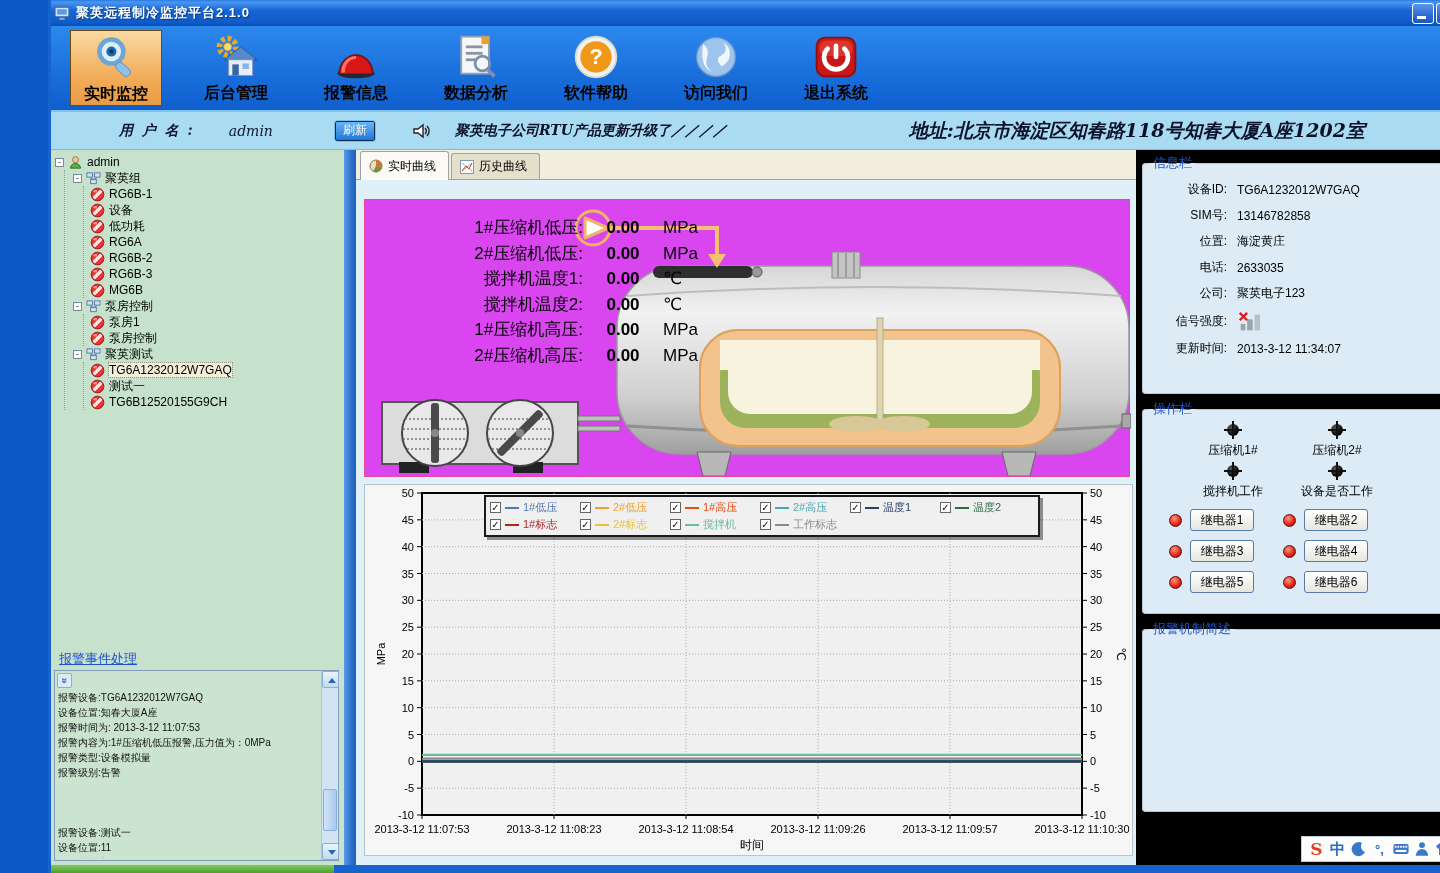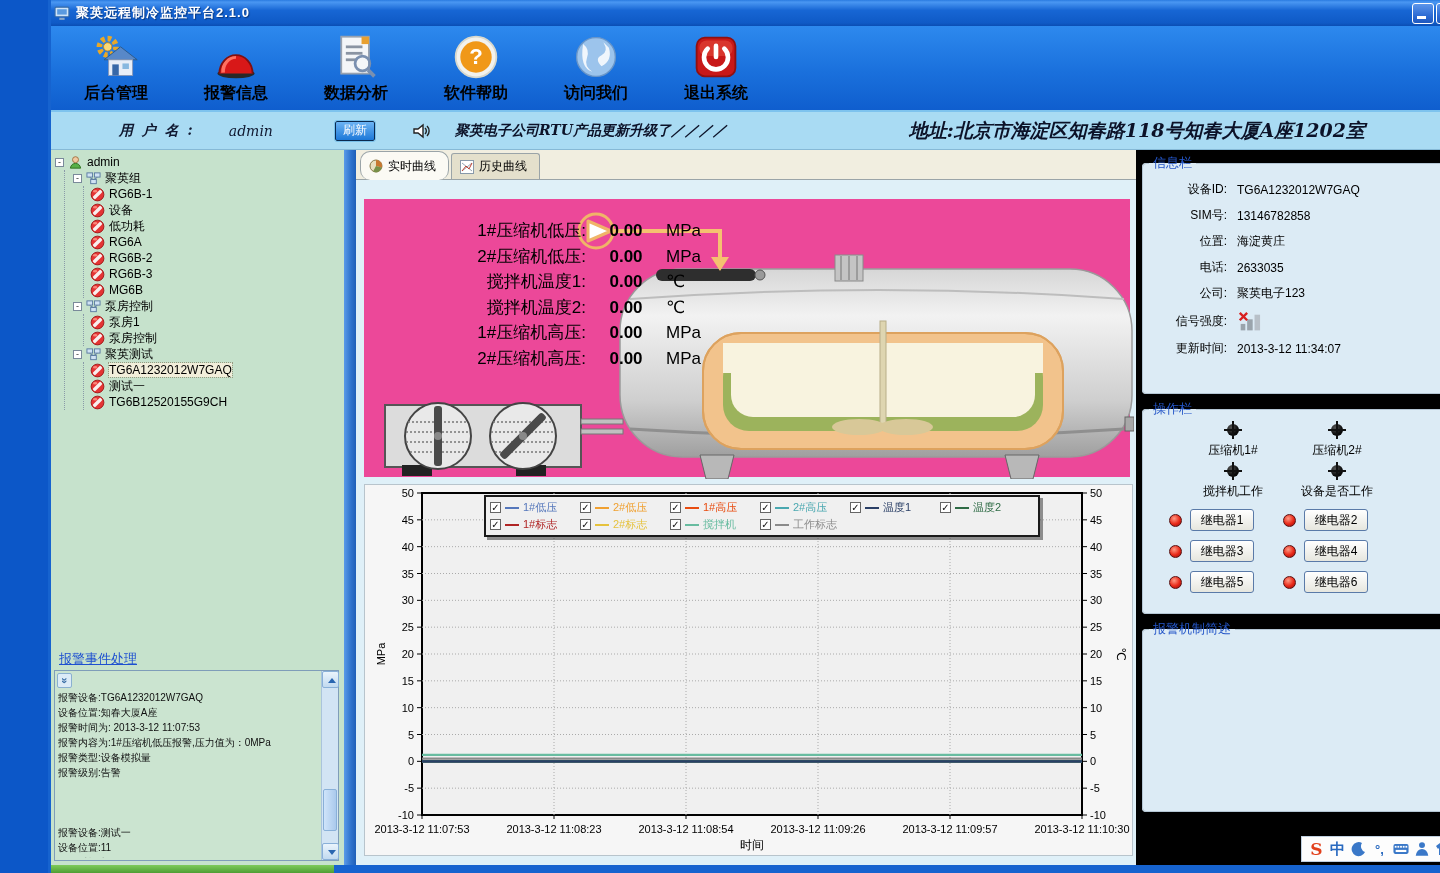--- a/index.html
+++ b/index.html
@@ -90,26 +90,26 @@
 .divider { position:absolute; left:293px; top:0; bottom:0; width:12px;
   background:linear-gradient(90deg,#5a9ae8,#2e72cc 60%,#1f5fb8); }
 
 
 .center-panel { position:absolute; left:305px; top:0; width:780px; bottom:0; background:#dff0f8; }
 .tabbar { position:absolute; top:0; left:0; right:0; height:30px; background:#f1eee0;
   border-bottom:1px solid #9aa4a8; display:flex; align-items:flex-end; padding-left:4px; }
 .tab { height:26px; display:flex; align-items:center; gap:5px; padding:0 12px 0 8px; font-size:12px;
   border:1px solid #9aa4a8; border-bottom:none; border-radius:3px 3px 0 0; background:#e4e0cc;
   margin-right:2px; cursor:pointer; }
-.tab.active { background:#fbfaf4; height:29px; margin-bottom:-1px;border-radius:10px; }
+.tab.active { background:#fbfaf4; height:29px; margin-bottom:-1px; }
 .tab .tab-icon { width:14px; height:14px; }
 .center-body { position:absolute; top:31px; left:0; right:0; bottom:0; background:#dff0f8; }
 
-.display-box { position:absolute; left:8px; top:18px; width:766px; height:278px; background:#ec4899;
-  border:4px solid #ec4899; }
+.display-box { position:absolute; left:8px; top:18px; width:766px; height:278px; background:#d946ef;
+  border:1px solid #ec4899; }
 .readings { position:absolute; left:10px; top:16px; z-index:2; }
 .reading-row { display:flex; align-items:baseline; height:25.5px; font-size:17px; }
 .reading-label { width:208px; text-align:right; }
 .reading-value { width:80px; text-align:center; font-weight:bold; }
 .reading-unit { width:56px; }
 .tank-svg { position:absolute; left:0; top:0; width:766px; height:276px; }
 
 .chart-box { position:absolute; left:8px; top:303px; width:769px; height:372px; background:#f6f6f6;
   border:1px solid #b8c4cc; }
 .chart-svg-wrap { position:absolute; left:2px; top:0; }
@@ -180,20 +180,29 @@
       <div class="win-btn">
           <span class="g-res"></span>
         </div>
       <div class="win-btn close">
           <span class="g-x">×</span>
         </div>
     </div>
   </div>
 
   <div class="toolbar" id="toolbar">
+      <div class="tool-item active">
+        <span class="tool-icon"><svg viewBox="0 0 52 52">
+            <circle cx="21" cy="19" r="13" fill="#ddeefc" stroke="#6aa6d8" stroke-width="5"></circle>
+            <circle cx="21" cy="19" r="5.5" fill="#1c6fb4"></circle>
+            <circle cx="21" cy="19" r="2.5" fill="#0a3a60"></circle>
+            <rect x="30" y="29" width="18" height="9" rx="4" transform="rotate(42 30 29)" fill="#8fc0e8" stroke="#5a90c0"></rect>
+          </svg></span>
+        <span class="tool-label">实时监控</span>
+      </div>
       <div class="tool-item">
         <span class="tool-icon"><svg viewBox="0 0 52 52">
             <circle cx="17" cy="15" r="9" fill="none" stroke="#e8a828" stroke-width="6" stroke-dasharray="4 3"></circle>
             <circle cx="17" cy="15" r="4.5" fill="#f8d878" stroke="#c88818"></circle>
             <path d="M13 29 L31 15 L49 29 Z" fill="#5888c8" stroke="#2a5888"></path>
             <rect x="18" y="29" width="26" height="17" fill="#e8eef8" stroke="#8898b8"></rect>
             <rect x="22" y="34" width="7" height="12" fill="#3868a8"></rect>
             <rect x="33" y="33" width="7" height="6" fill="#88b8e0"></rect>
           </svg></span>
         <span class="tool-label">后台管理</span>

